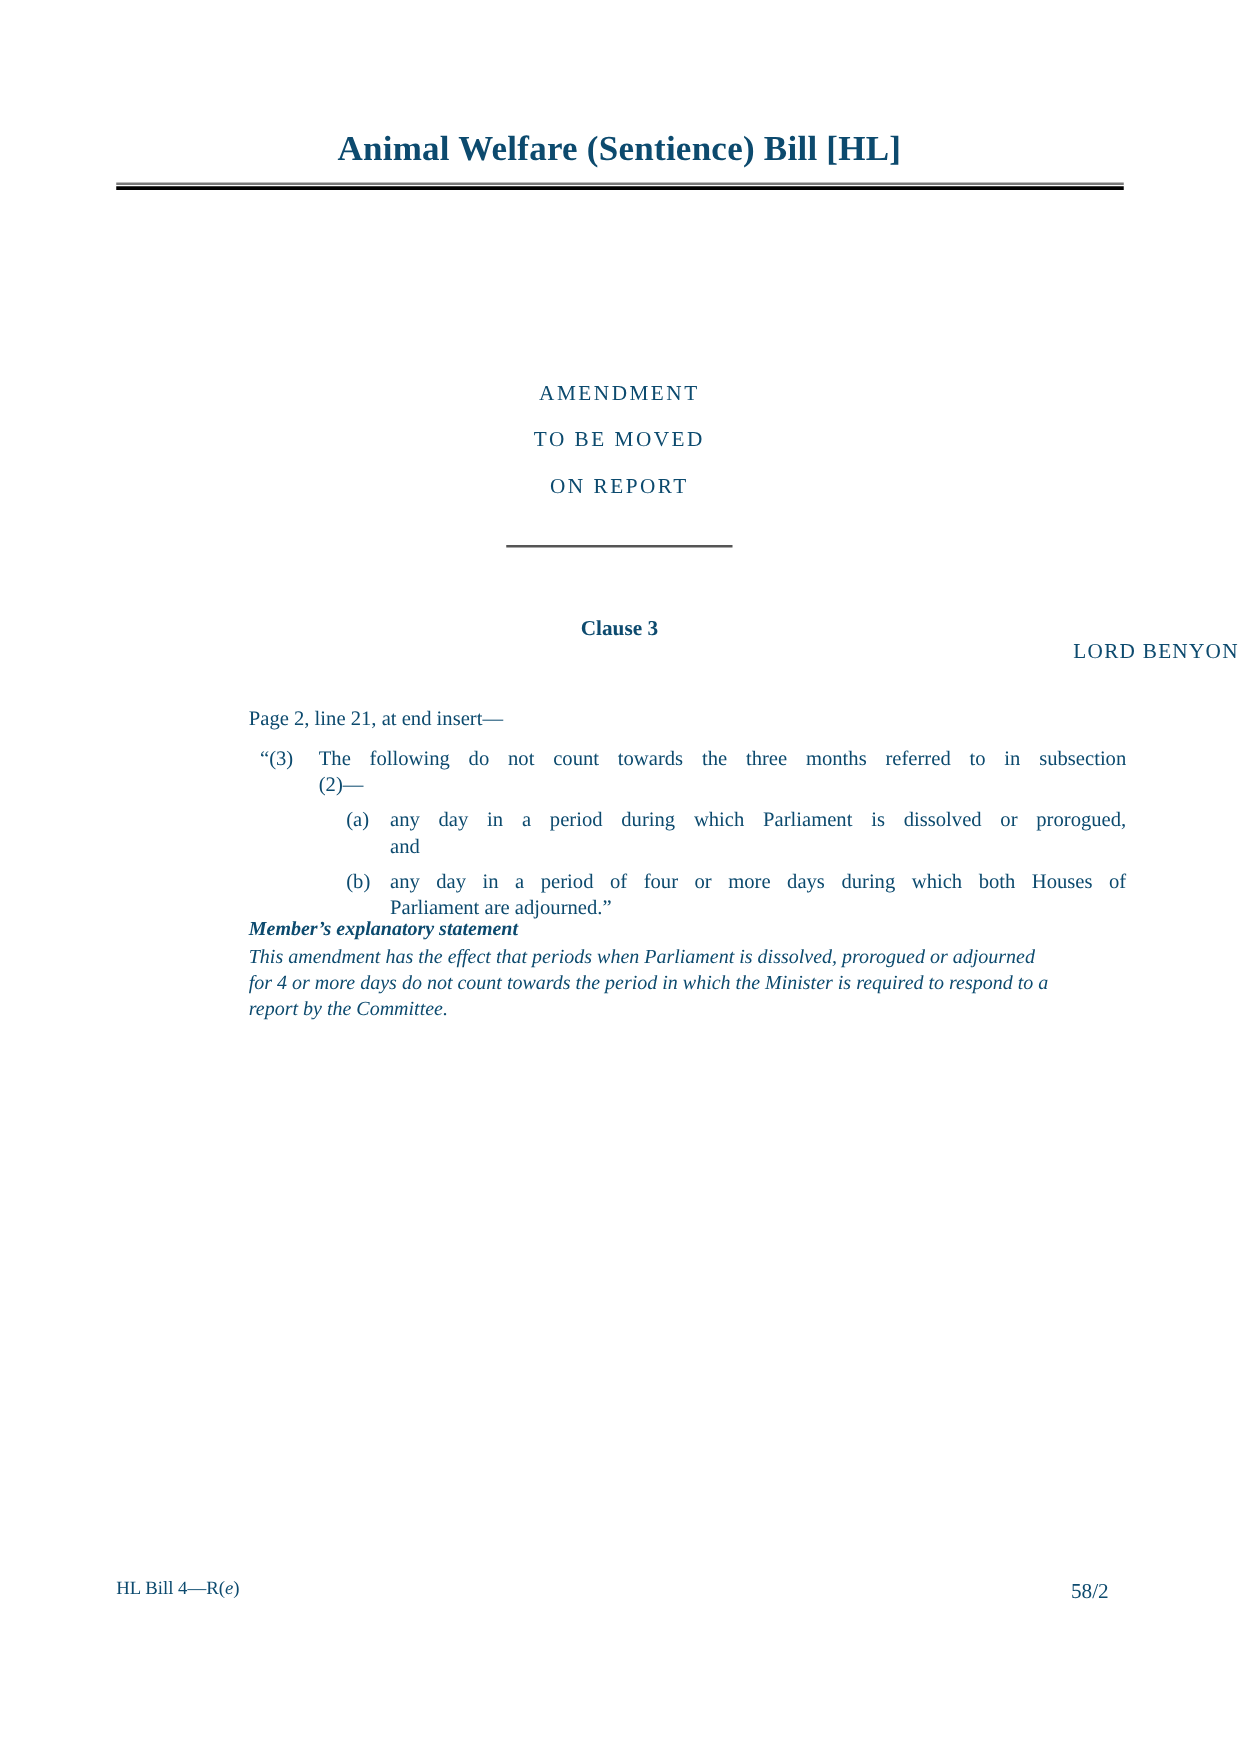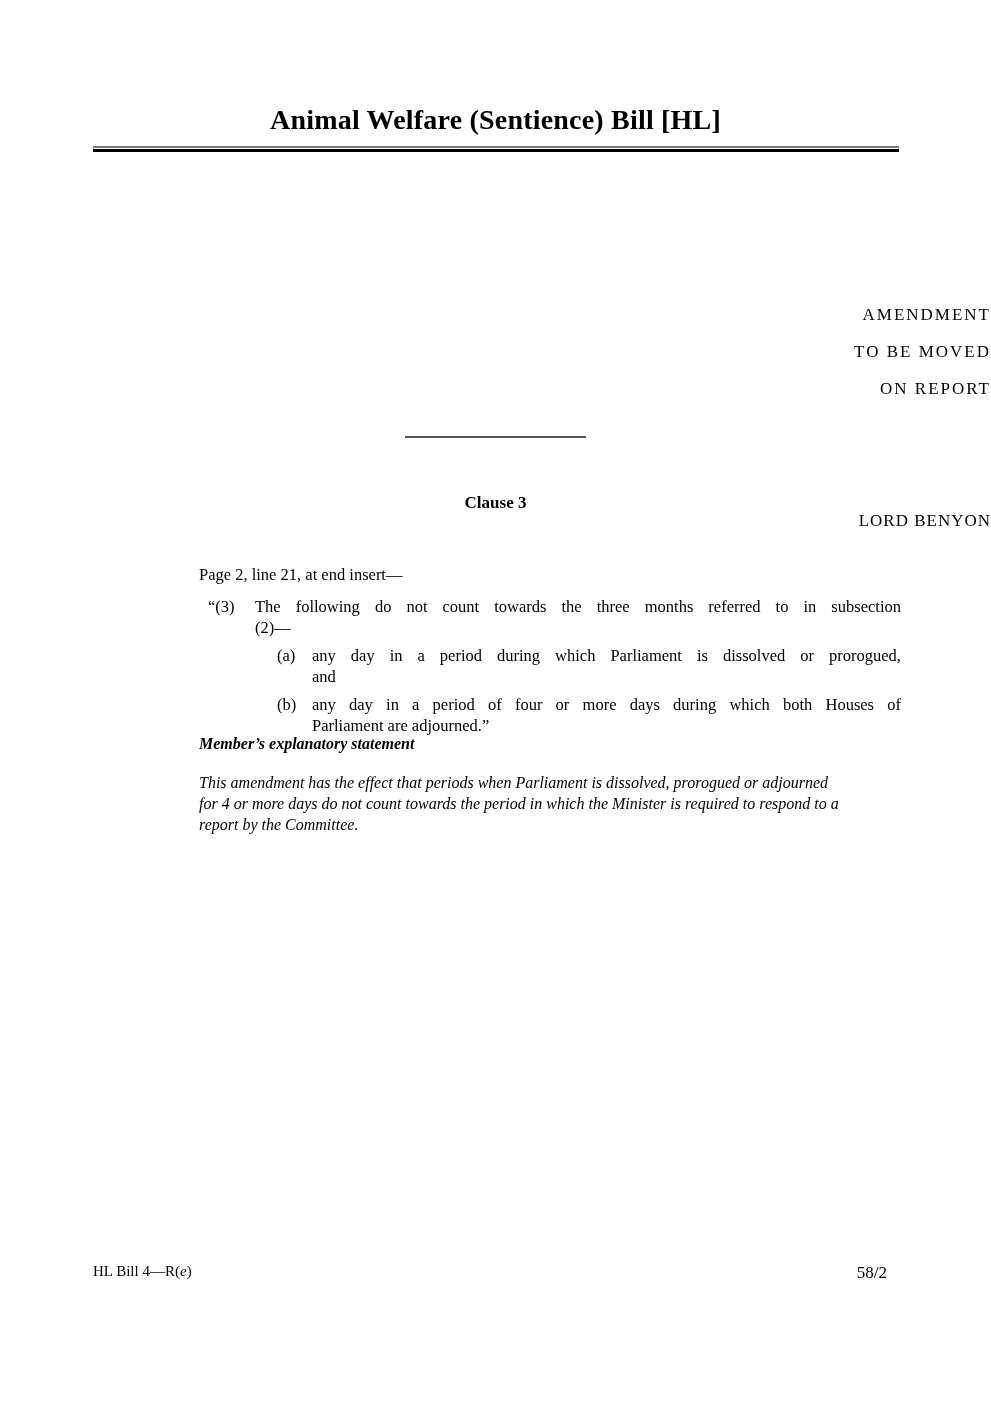--- a/index.html
+++ b/index.html
@@ -1,21 +1,21 @@
 <!DOCTYPE html>
 <html><head>
 <meta charset="utf-8">
 <style>
   html, body { margin: 0; padding: 0; background: #ffffff; }
   .page {
     position: relative;
     width: 991px;
     height: 1401px;
     background: #ffffff;
-    color: #000000;
+    color: #0c4a6e;
     font-family: "Liberation Serif", "DejaVu Serif", serif;
     overflow: hidden;
   }
 
   .title {
     position: absolute;
     top: 104px;
     left: 0;
     width: 100%;
     text-align: center;
@@ -30,21 +30,21 @@
 
   .stage-heading {
     position: absolute;
     top: 296px;
     left: 0;
     width: 100%;
     text-align: center;
     font-size: 17px;
     letter-spacing: 2px;
   }
-  .stage-heading div { height: 37px; line-height: 37px; text-align: right; }
+  .stage-heading div { height: 37px; line-height: 37px; }
 
   .divider {
     position: absolute;
     top: 436px;
     left: 405px;
     width: 181px;
     height: 0;
     border-top: 2px solid #555555;
   }
 
@@ -89,21 +89,21 @@
 
   .explanatory {
     position: absolute;
     top: 733px;
     left: 199px;
     width: 645px;
     font-size: 16px;
     line-height: 21px;
     font-style: italic;
   }
-  .explanatory .eheading { font-weight: bold; margin-bottom: 18px; font-family: Liberation Serif, serif; }
+  .explanatory .eheading { font-weight: bold; margin-bottom: 1px; font-family: Liberation Serif, serif; }
 
   .footer-left  { position: absolute; top: 1263px; left: 93px;  font-size: 15px; }
   .footer-right { position: absolute; top: 1263px; right: 104px; font-size: 17px; }
   .it { font-style: italic; }
 </style>
 </head>
 <body>
 
 <div class="page">
 

